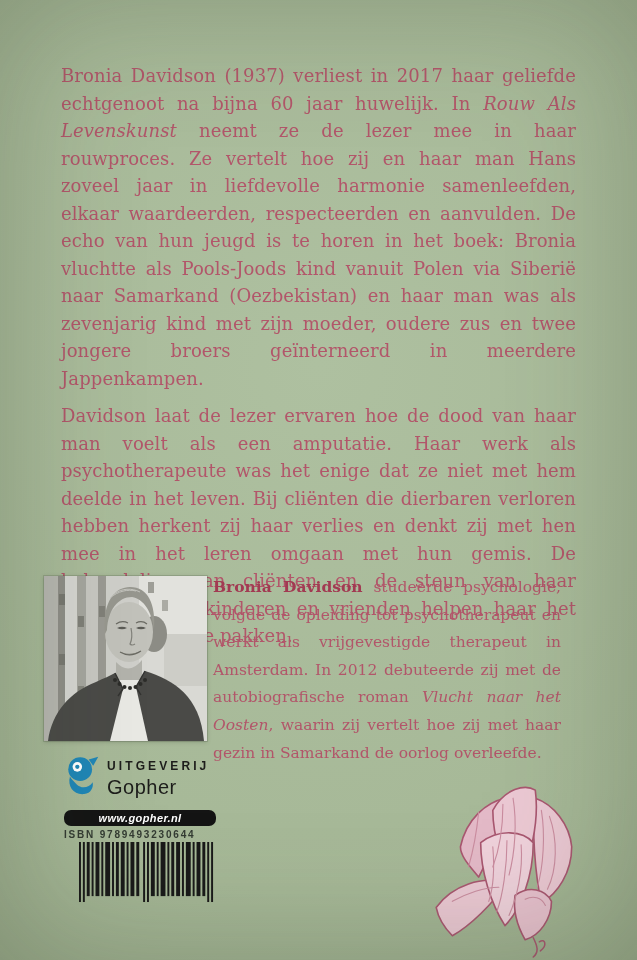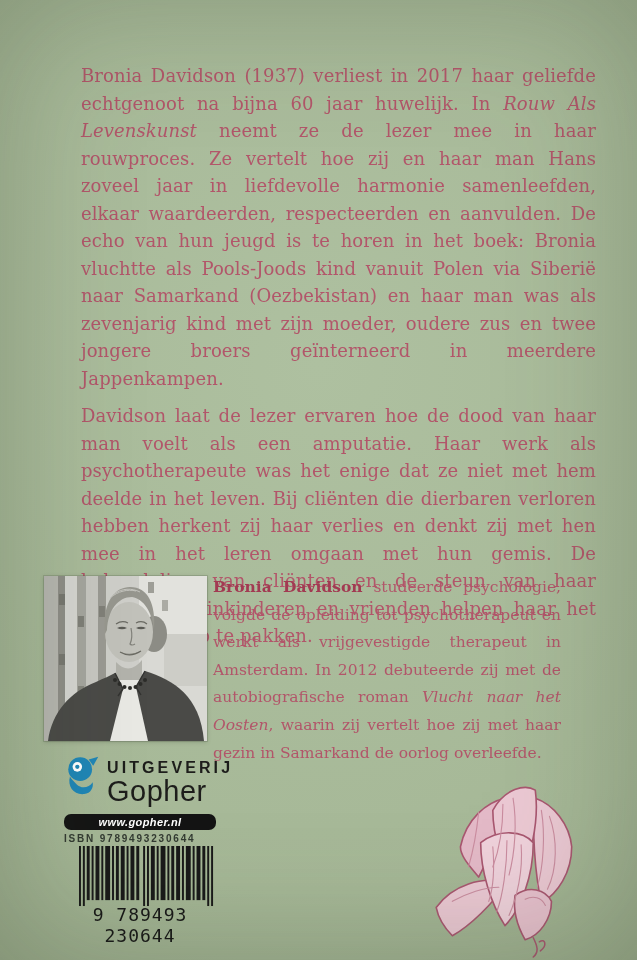--- a/index.html
+++ b/index.html
@@ -4,41 +4,41 @@
 <style>
   html,body{margin:0;padding:0;background:#7e8f72;}
   .cover{
     position:relative; width:637px; height:960px; overflow:hidden;
     background: radial-gradient(135% 100% at 50% 38%, #aec0a0 0%, #a6b897 55%, #94a585 100%);
     font-family:"DejaVu Serif", serif;
   }
   .vignette{position:absolute; inset:0; pointer-events:none;
     box-shadow: inset 0 0 140px rgba(52,62,44,0.30);}
   
-  .synopsis{position:absolute; left:81px; top:62px; width:515px;}
+  .synopsis{position:absolute; left:61px; top:62px; width:515px;}
   .synopsis p{margin:0; font-size:18px; line-height:27.5px; text-align:justify;
     color:#b2566a; letter-spacing:0.1px;}
   .synopsis p + p{margin-top:10px;}
   .italic{font-style:italic;}
   .bold{font-weight:bold; color:#a23a52;}
   
   .author{position:absolute; left:44px; top:573px; width:517px; display:flex; gap:6px;}
   .photo{width:163px; height:165px; flex:0 0 auto; margin-top:3px;
     box-shadow:0 0 0 1px rgba(40,50,35,.15), 0 1px 4px rgba(40,50,35,.25);}
   .photo svg{display:block;}
   .bio{margin:0; flex:1; font-size:15.5px; line-height:27.6px; text-align:justify;
     color:#b2566a;}
   
   .publisher{position:absolute; left:64px; top:756px; width:170px;
     font-family:"Liberation Sans", sans-serif;}
   .logo-row{display:flex; align-items:flex-start; gap:7px; margin-left:2px;}
   .logo-icon svg{width:34px; height:41px; display:block;}
   .logo-text{display:flex; flex-direction:column;}
-  .imprint{font-weight:700; font-size:16px; letter-spacing:3.1px; color:#1d1d1b; margin-top:3px;}
-  .gopher-name{font-weight:500; font-size:29px; line-height:29px; color:#1d1d1b; letter-spacing:0.5px;}
+  .imprint{font-weight:700; font-size:12px; letter-spacing:3.1px; color:#1d1d1b; margin-top:3px;}
+  .gopher-name{font-weight:500; font-size:20px; line-height:29px; color:#1d1d1b; letter-spacing:0.5px;}
   .web-bar{margin-top:8px; width:152px; height:16px; background:#141414;
     display:flex; align-items:center; justify-content:center;border-radius:7px;}
   .web-bar span{font-style:italic; font-weight:700; font-size:11px; color:#ffffff; letter-spacing:0.4px;}
   .isbn-line{margin-top:3px; width:152px; font-weight:700; font-size:10px;
     letter-spacing:1.8px; color:#333b32;}
   .barcode{margin-top:2px; margin-left:15px; width:136px; height:61px;}
   .barcode svg{display:block; width:100%; height:100%;}
   .barcode-number{margin-top:-3px; margin-left:-8px; width:168px; text-align:center;
     font-family:"DejaVu Sans Mono", monospace; font-size:18px; letter-spacing:1px; color:#161616;}
   
@@ -156,21 +156,20 @@
           <rect x="106" y="0" width="2" height="55"></rect>
             <rect x="110" y="0" width="5" height="55"></rect>
           <rect x="117" y="0" width="2" height="55"></rect>
             <rect x="121" y="0" width="4" height="55"></rect>
           <rect x="127" y="0" width="3" height="55"></rect>
           <rect x="132" width="2" height="61"></rect>
             <rect x="136" width="2" height="61"></rect>
         </g>
       </svg>
     </div>
-    <div class="barcode-number">9 789493 230644</div>
   </section>
 
   <div class="flower">
     <svg viewBox="0 0 154 174" width="156" height="176" xmlns="http://www.w3.org/2000/svg">
       <g fill="#ecc9d4" stroke="#a95770" stroke-width="1.6" stroke-linejoin="round">
         <path d="M28,64 C34,36 54,20 72,16 C68,40 58,72 46,94 C38,84 28,74 28,64 Z" fill="#e4bac8"></path>
         <path d="M102,16 C120,22 136,42 138,64 C138,90 124,110 108,120 C102,92 98,46 102,16 Z"></path>
         <path d="M60,28 C72,6 92,2 102,8 C106,38 98,78 82,104 C70,84 60,54 60,28 Z"></path>
         <path d="M4,124 C20,102 50,92 74,100 C60,120 38,142 20,152 C12,144 6,134 4,124 Z"></path>
         <path d="M48,60 C66,46 90,48 100,60 C100,92 88,126 72,142 C58,120 48,88 48,60 Z" fill="#f0d2dc"></path>

